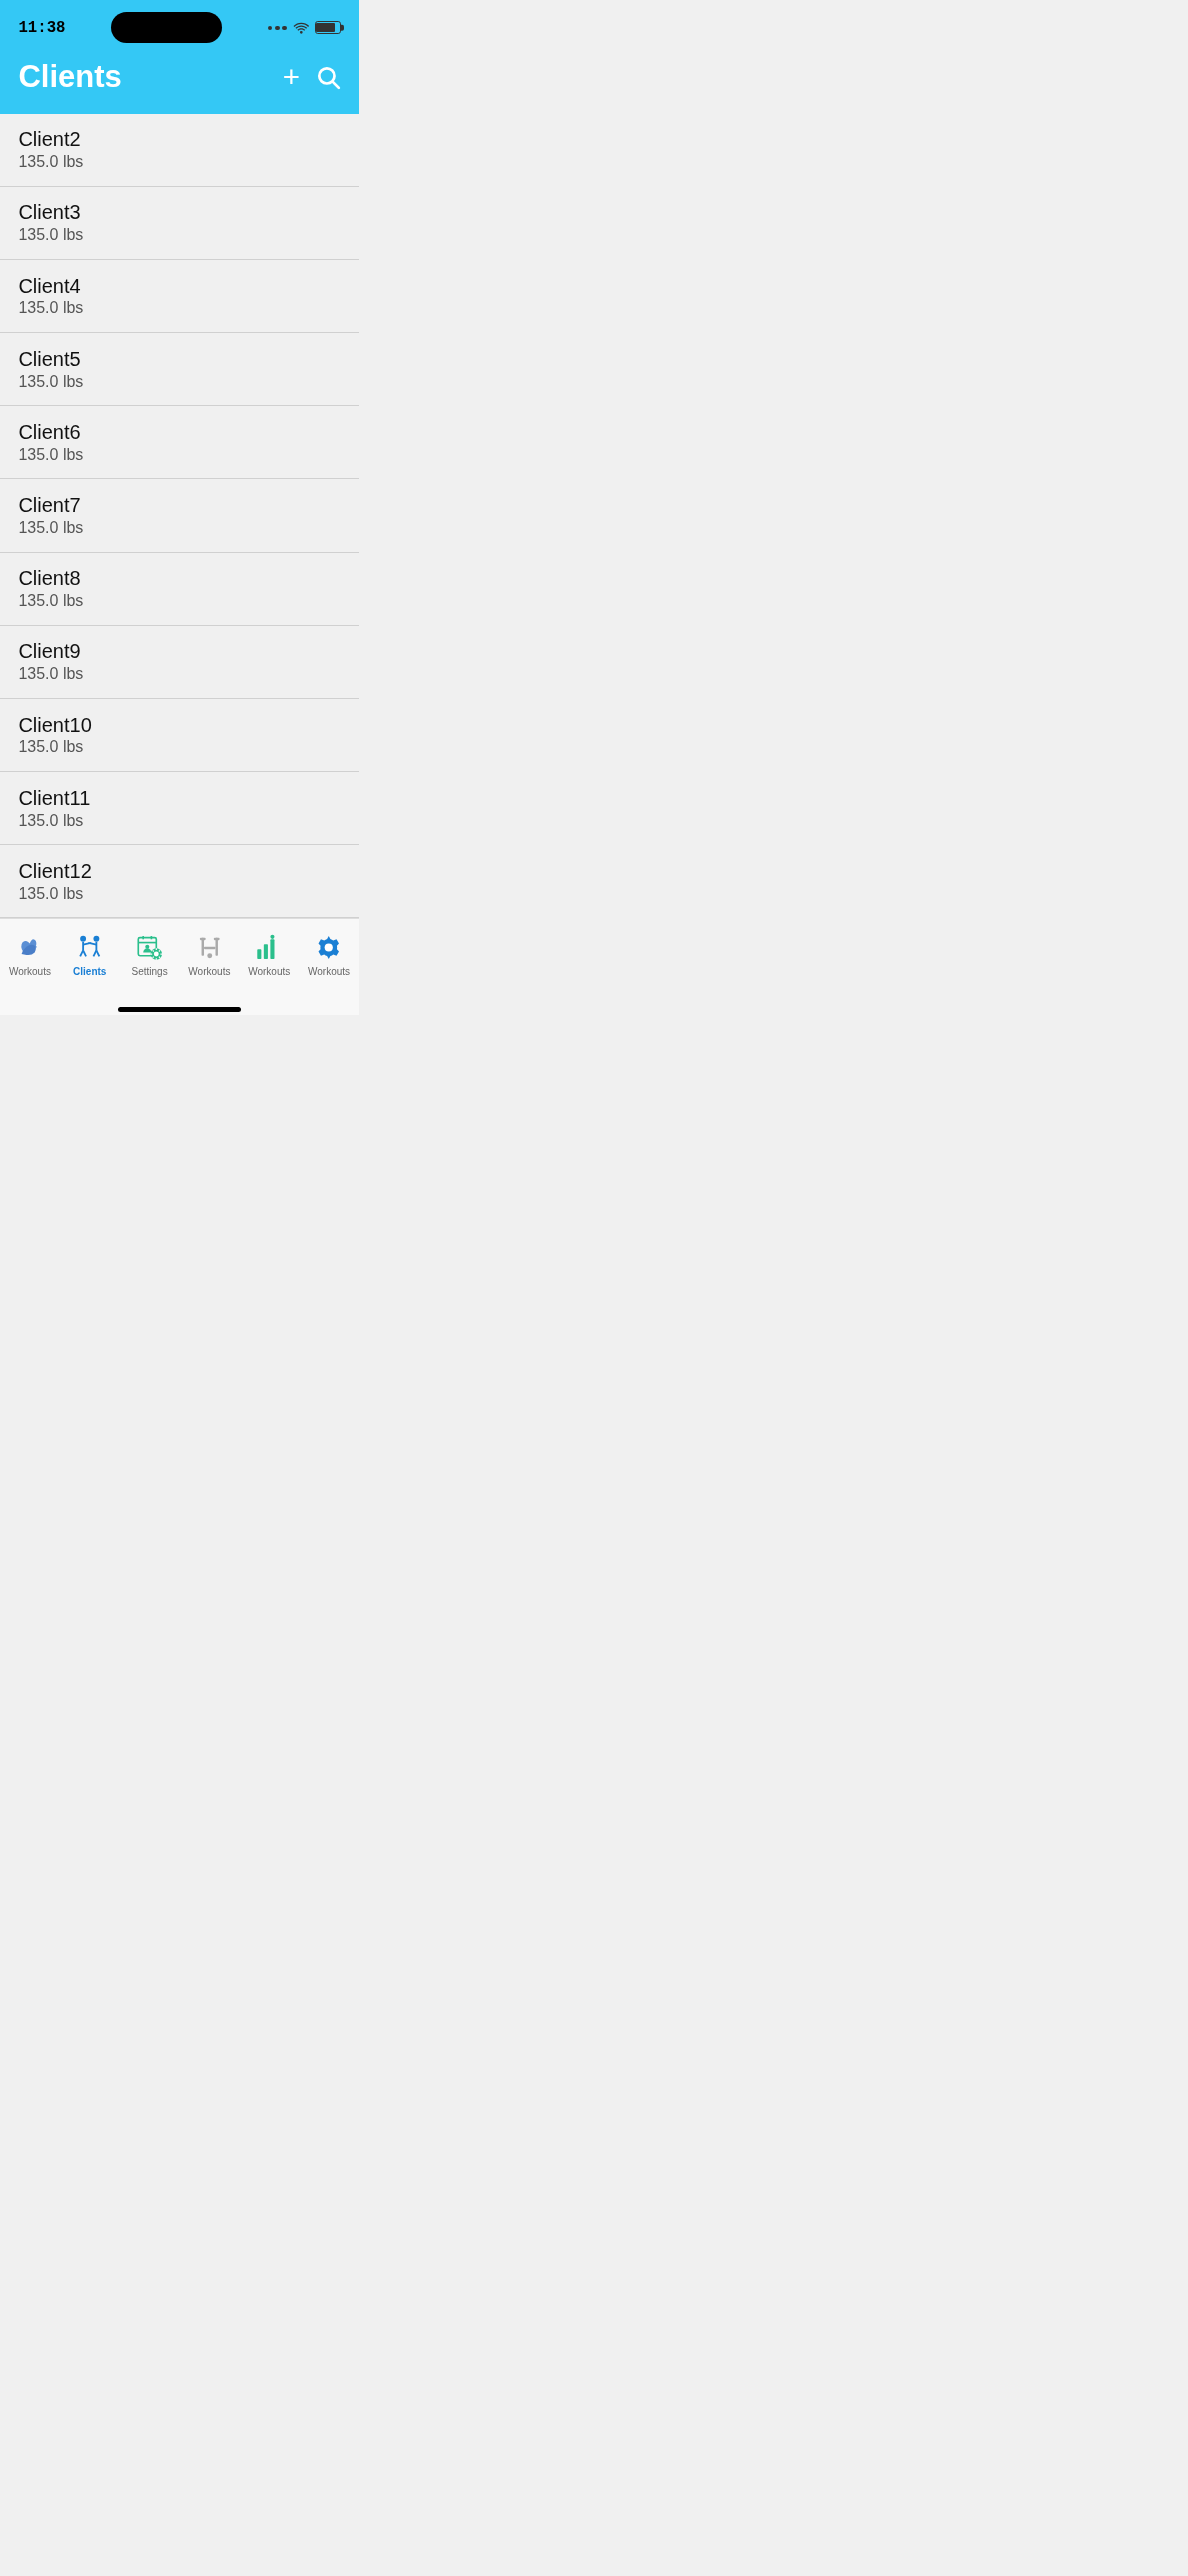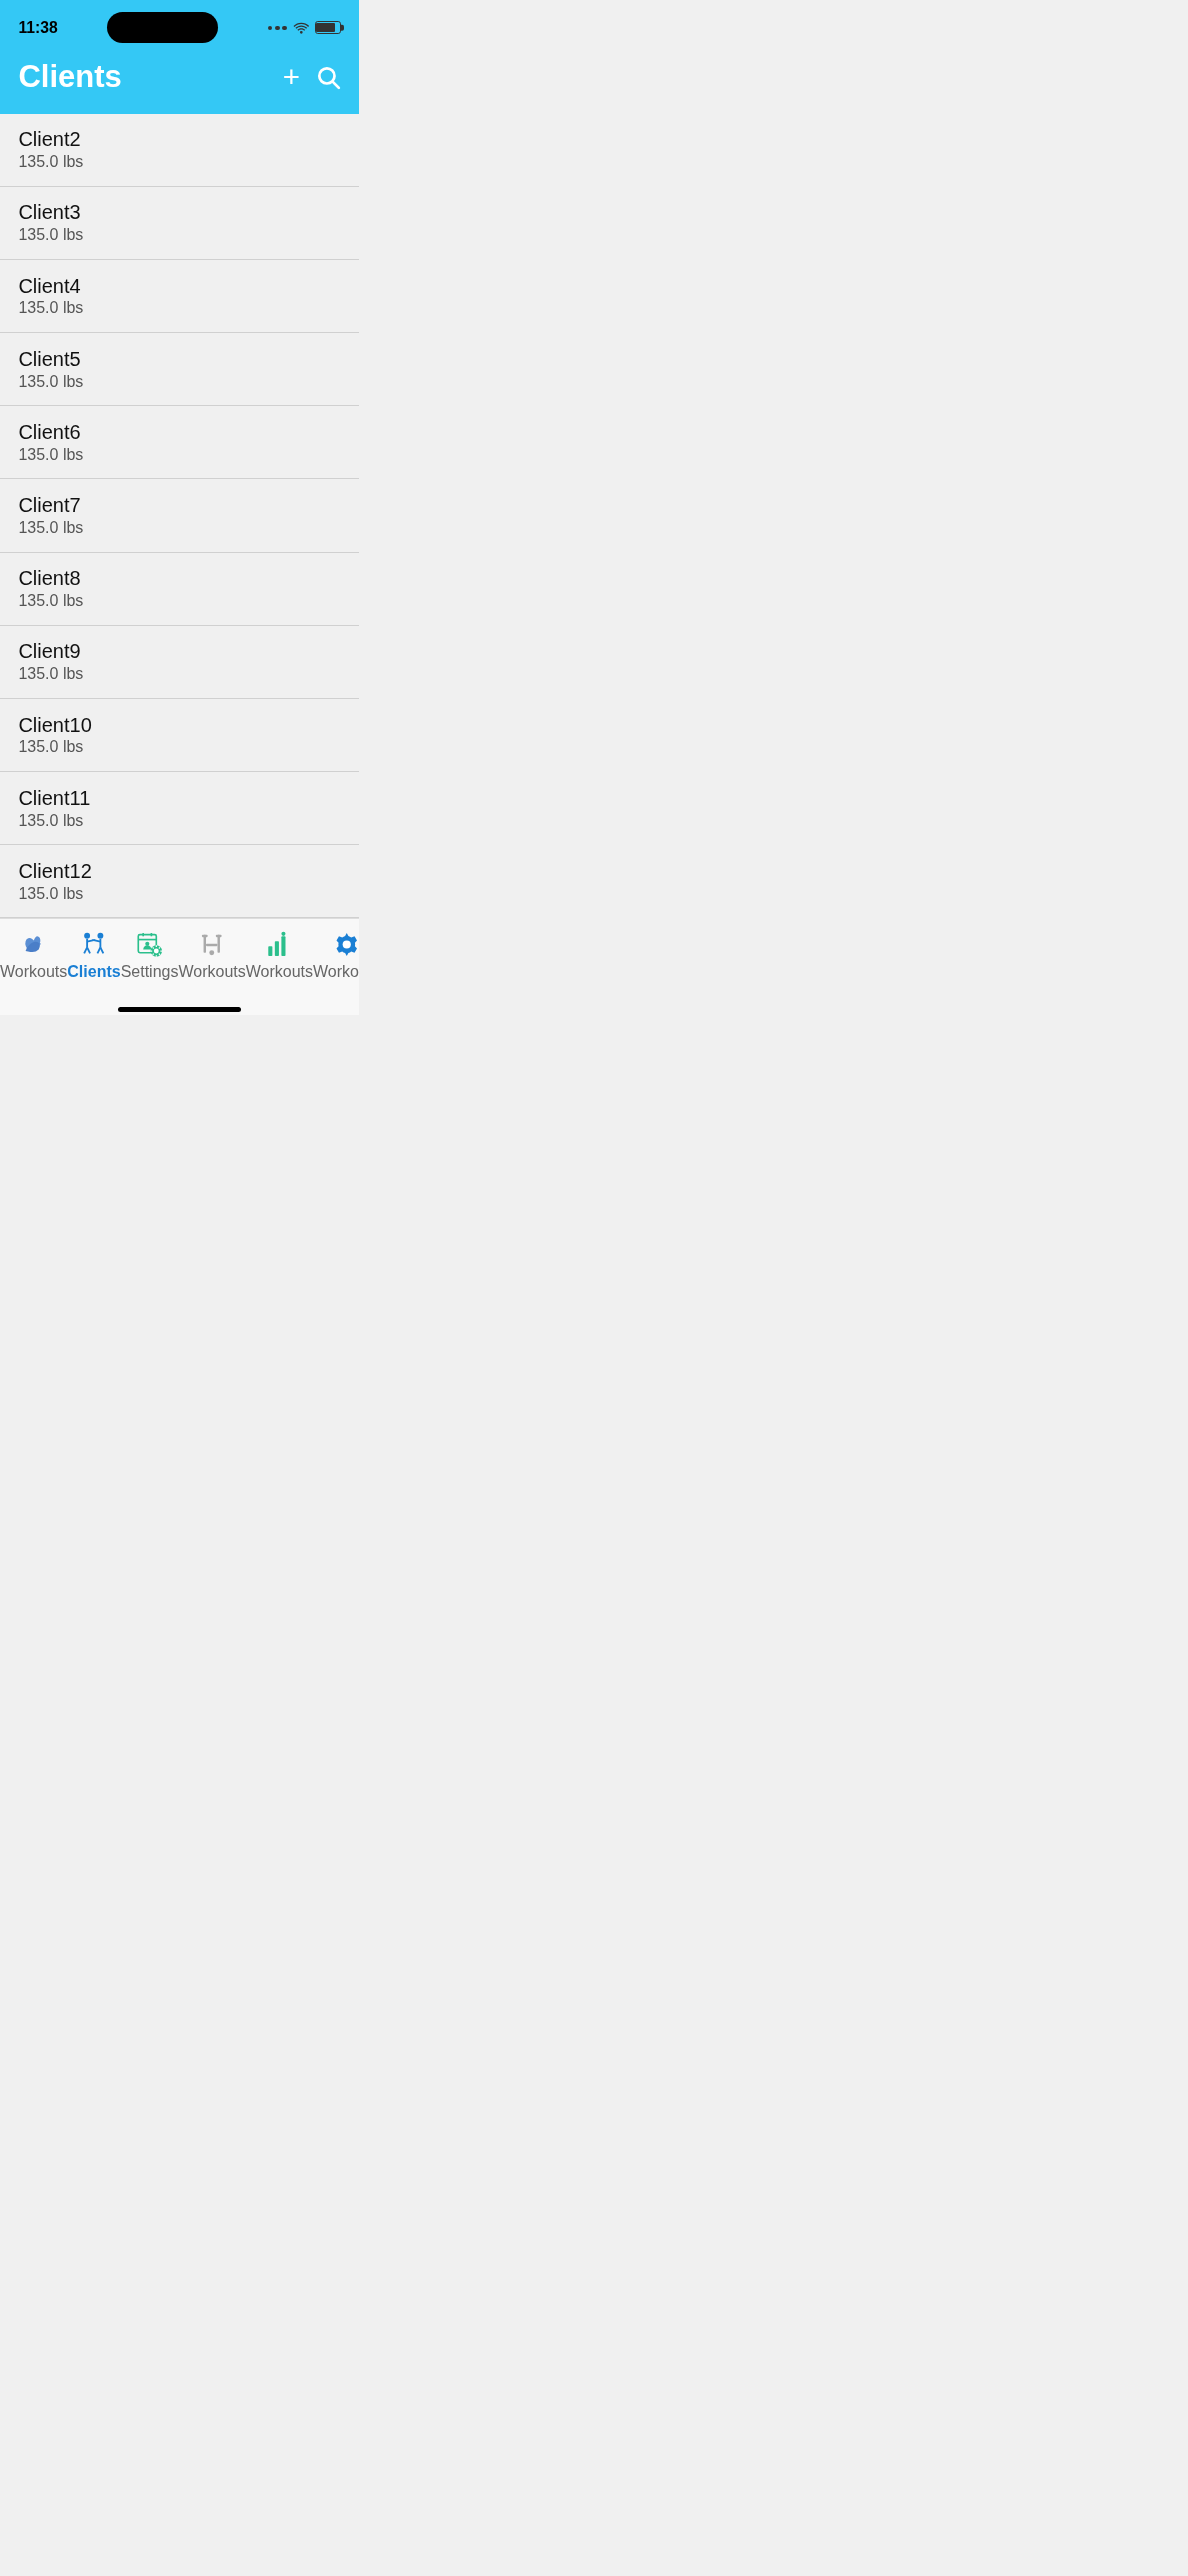--- a/index.html
+++ b/index.html
@@ -16,20 +16,21 @@
     }
 
     
     .status-bar {
       background: #34c8f5;
       display: flex;
       justify-content: space-between;
       align-items: center;
       padding: 13px 18.4px 7.4px;
       height: 50px;
+      font-family: Liberation Mono, monospace;
     }
 
     .status-time {
       font-size: 15.7px;
       font-weight: 600;
       color: #000;
     }
 
     .status-island {
       background: #000;
@@ -150,21 +151,21 @@
 
     .tab-icon {
       width: 29.5px;
       height: 29.5px;
       display: flex;
       align-items: center;
       justify-content: center;
     }
 
     .tab-label {
-      font-size: 16px;
+      font-size: 10px;
       color: #666;
     }
 
     .tab-item.active .tab-label {
       color: #1a7fd4;
       font-weight: 600;
     }
 
     
     svg { display: block; }

